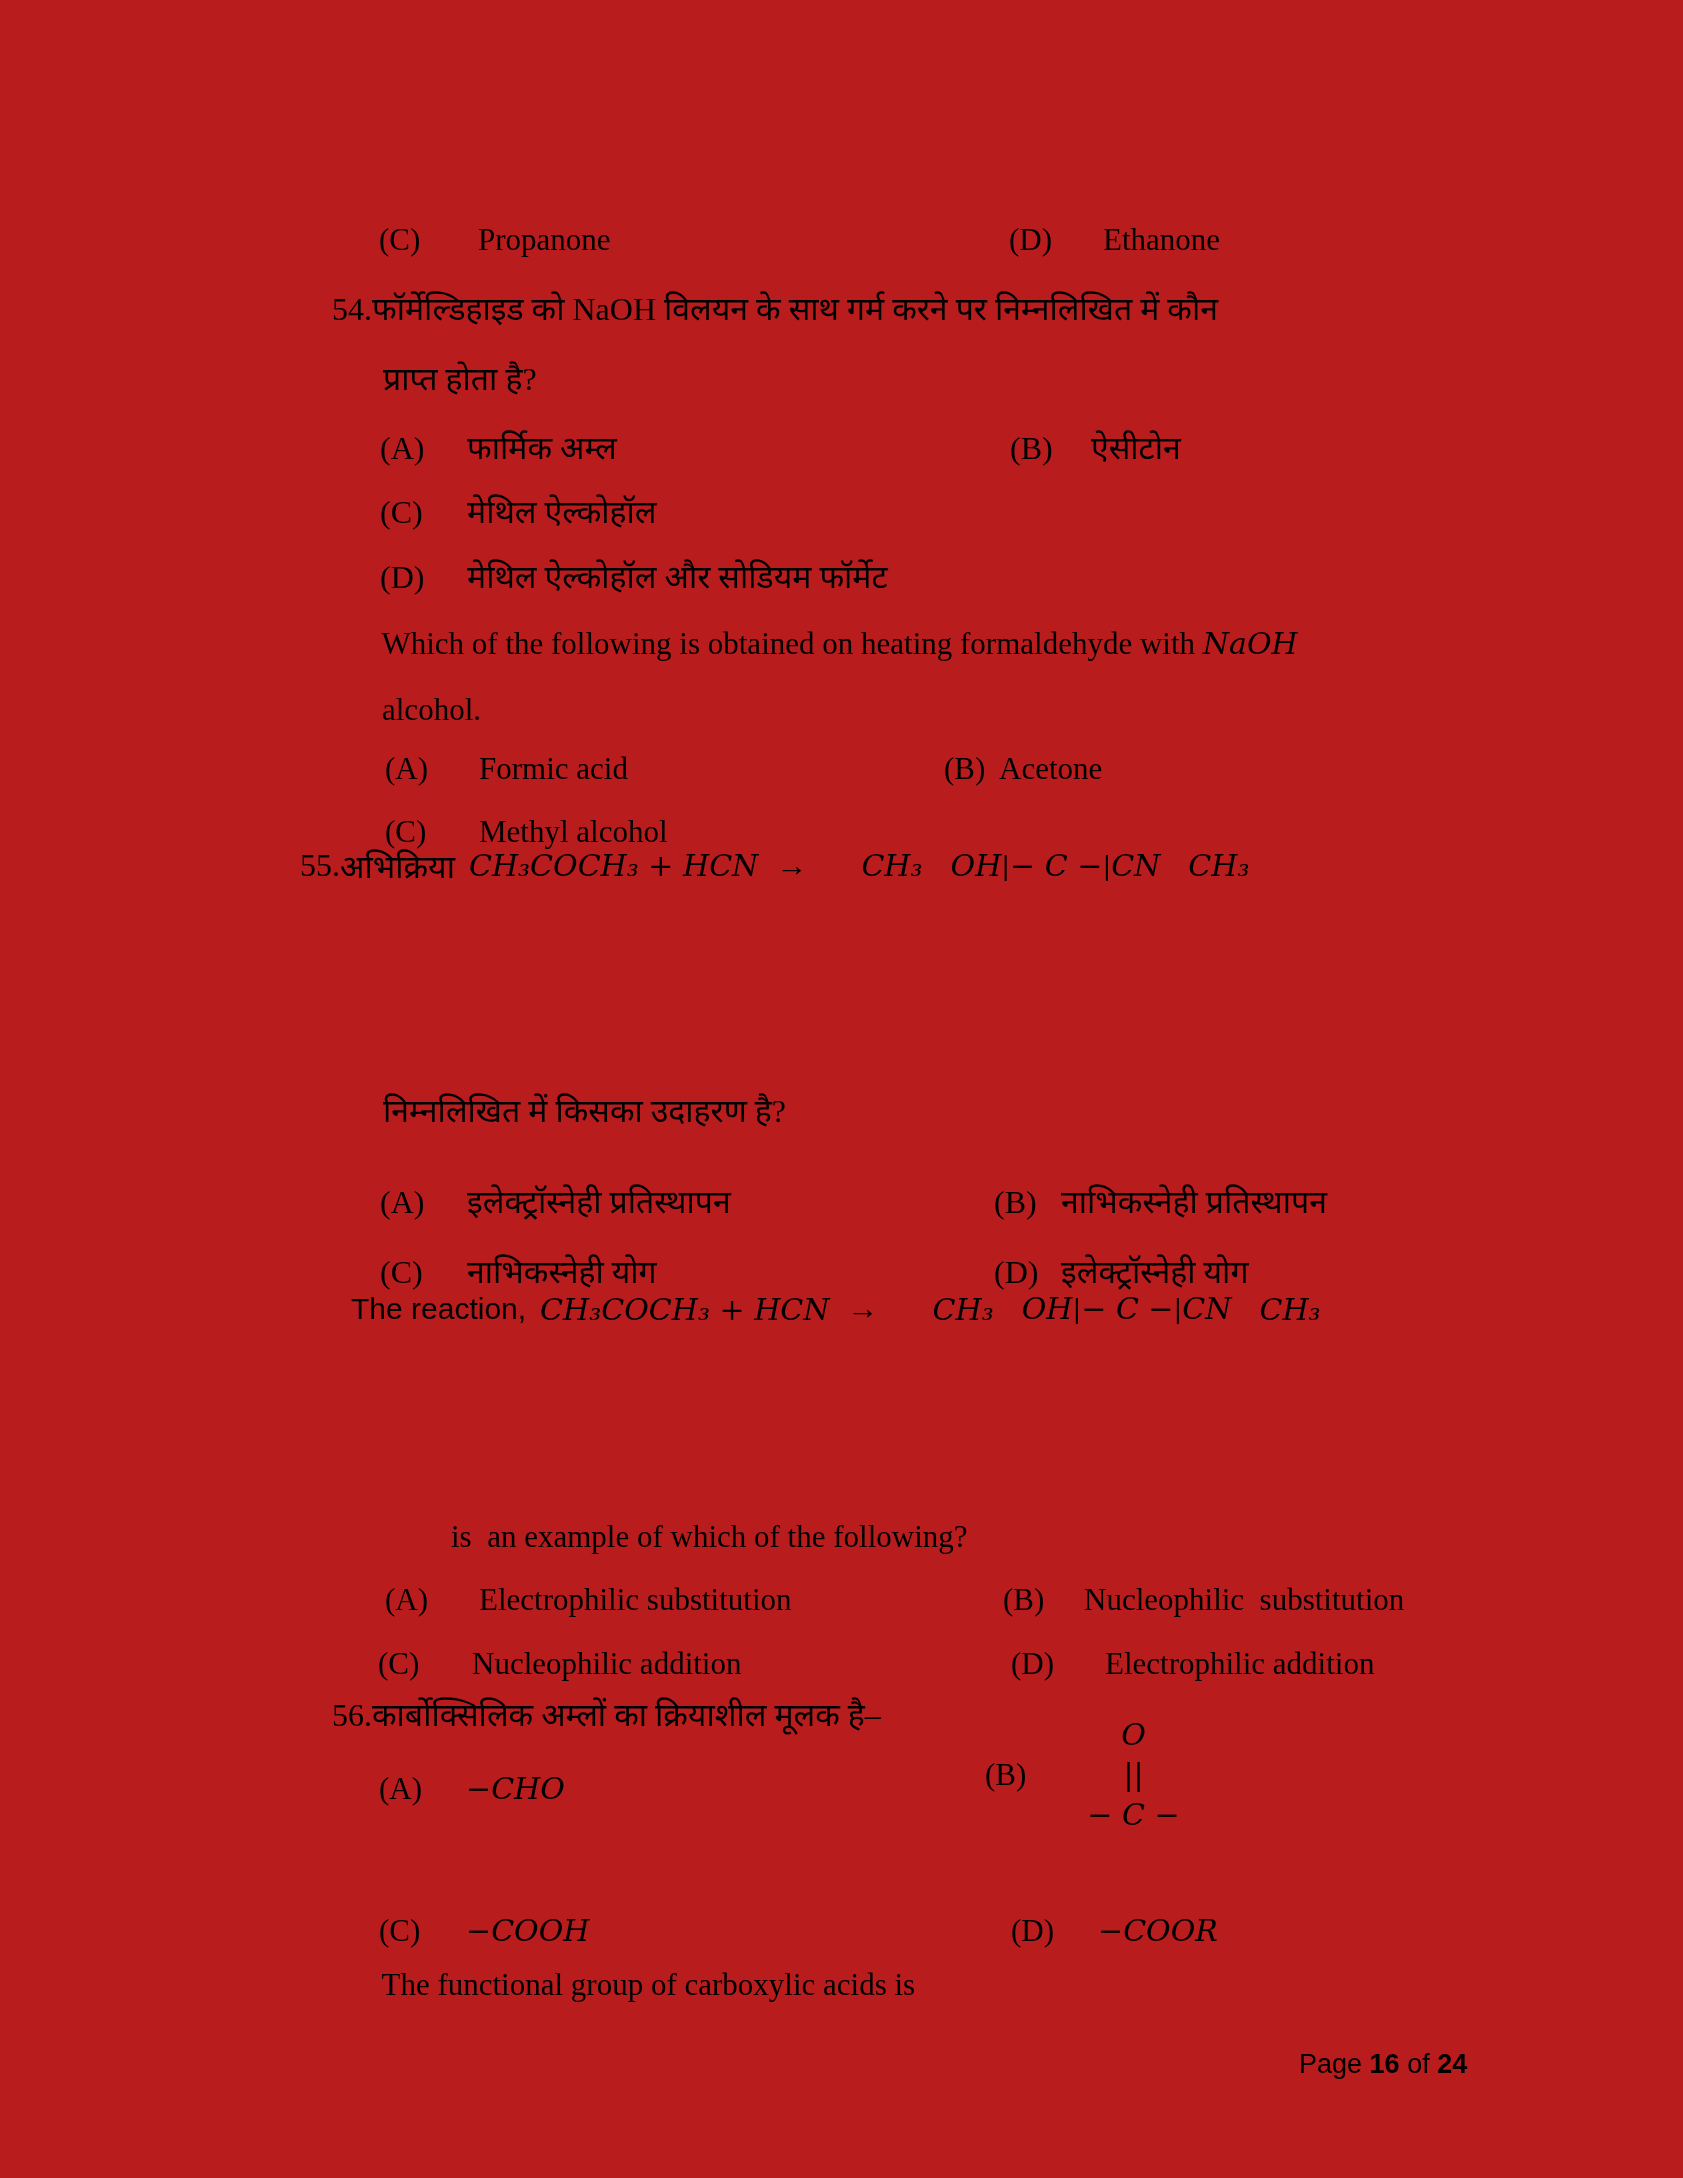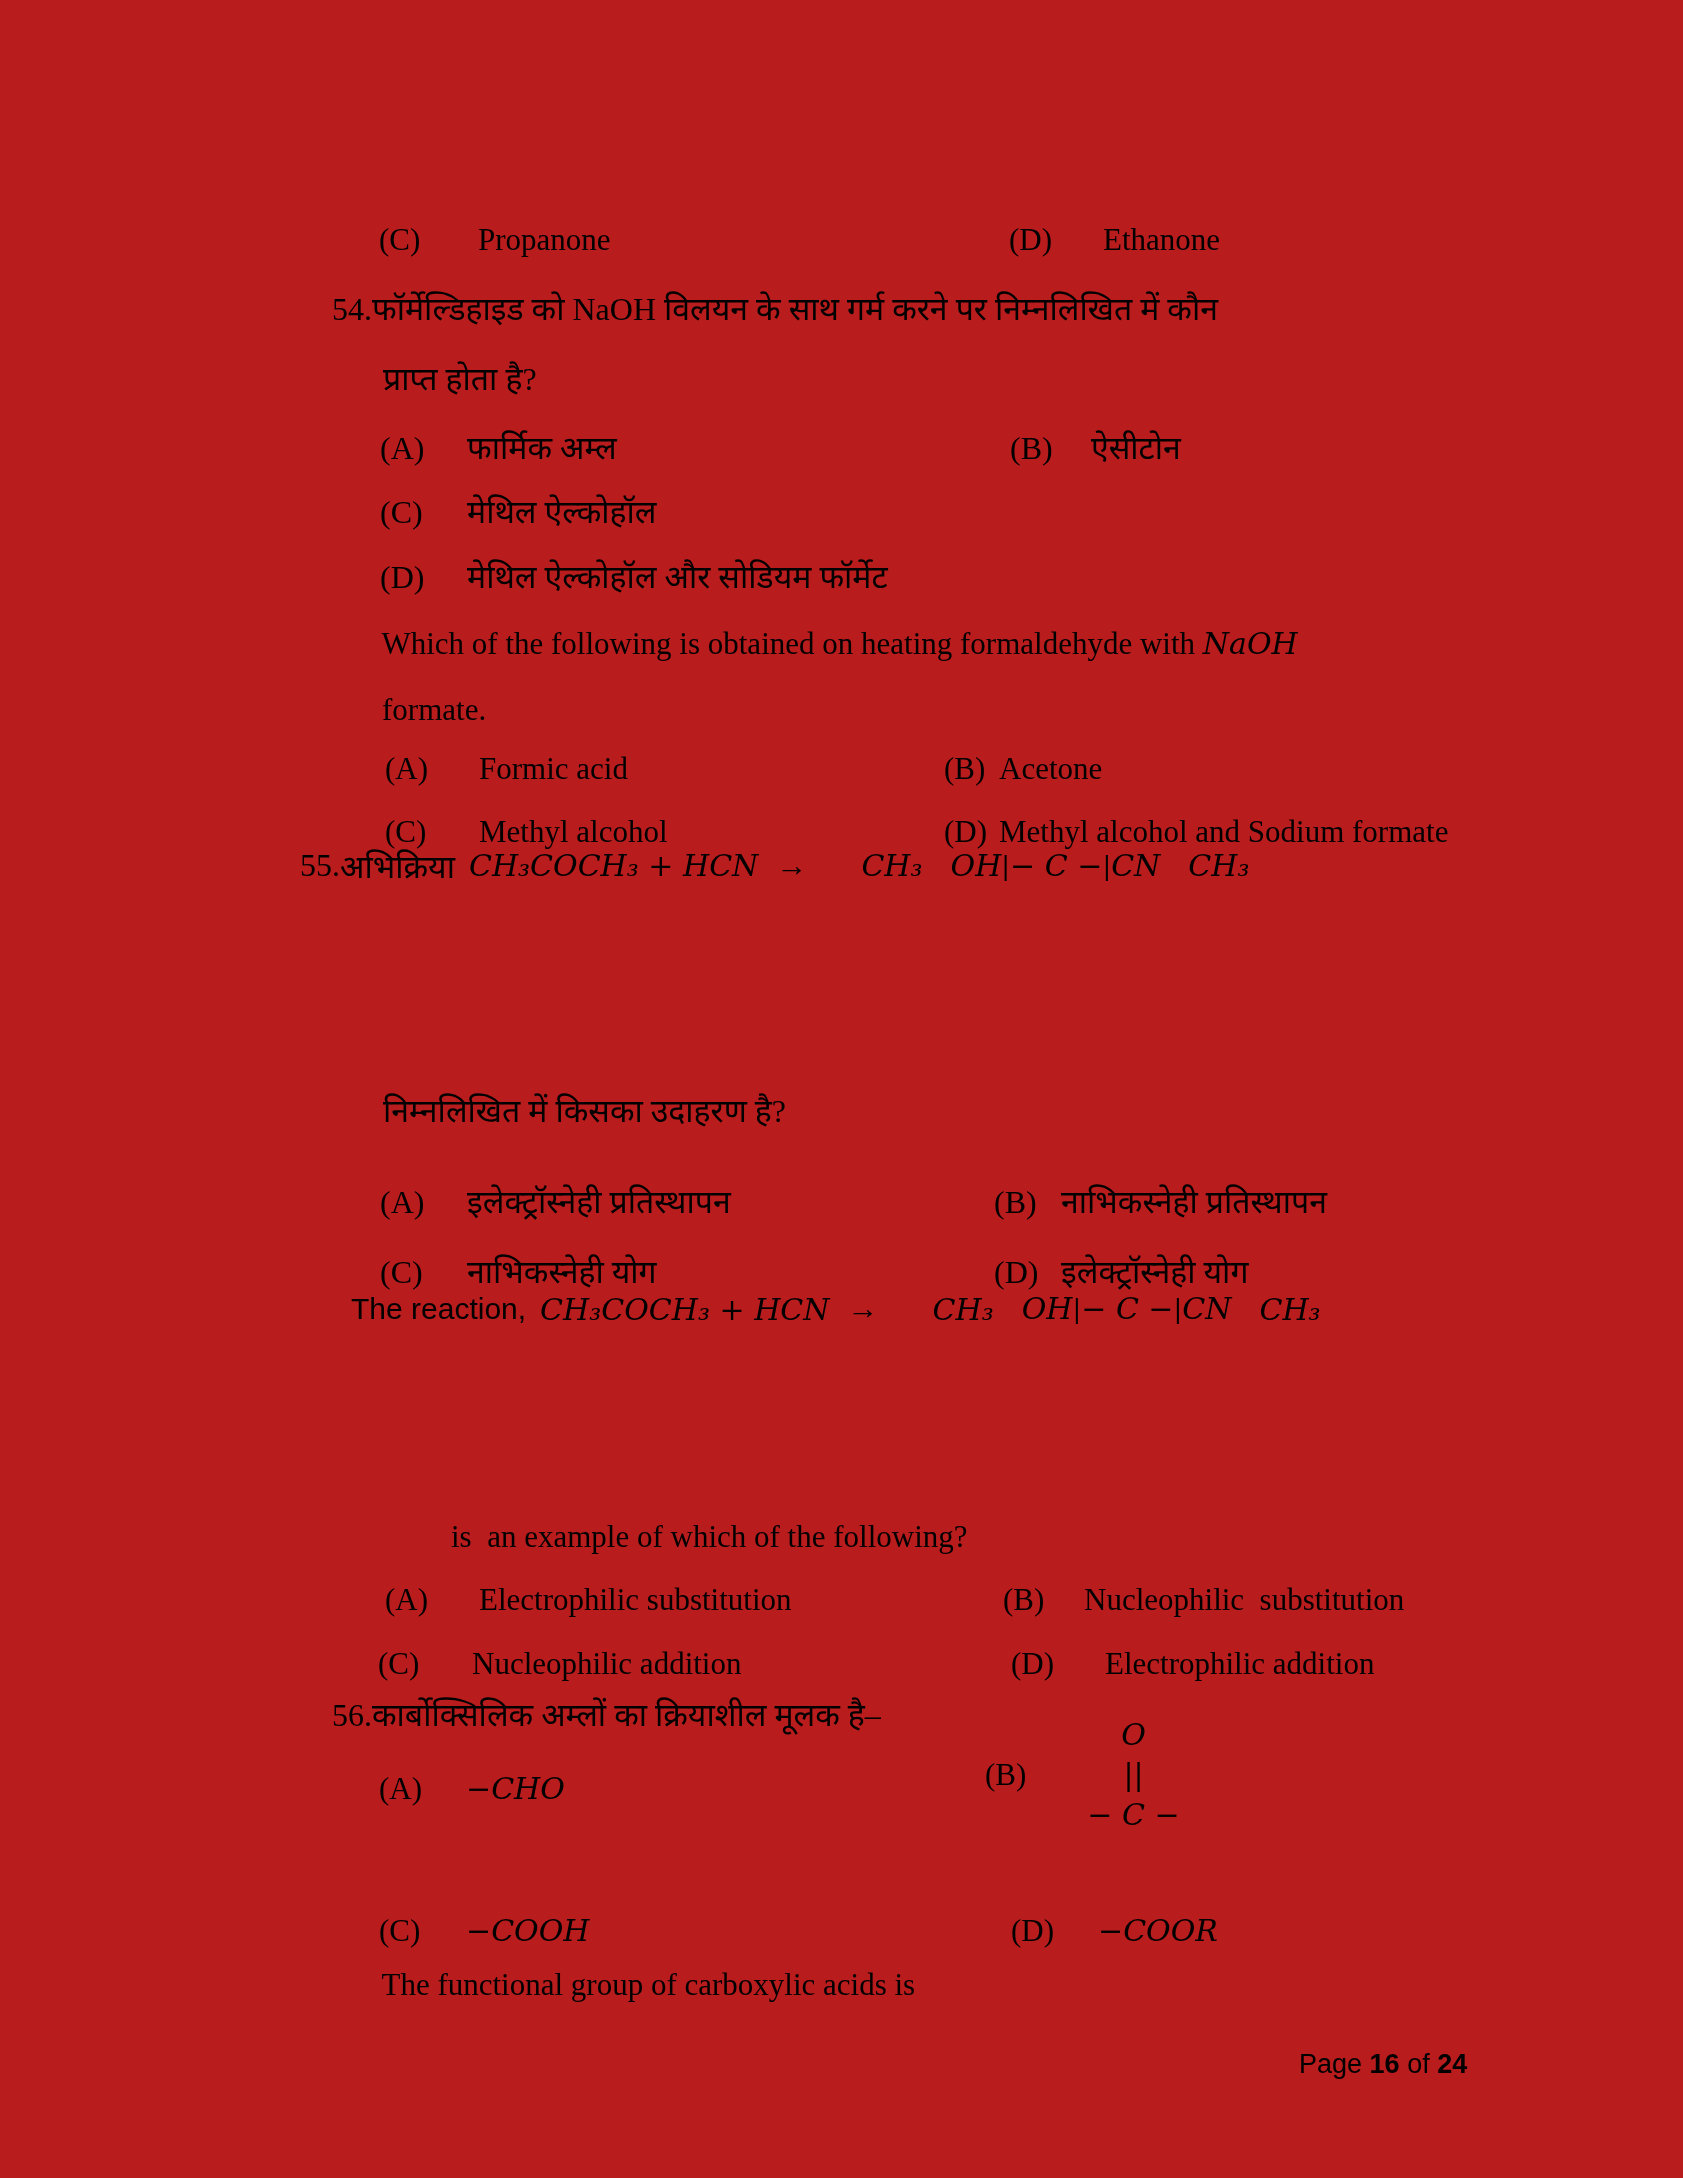--- a/index.html
+++ b/index.html
@@ -98,34 +98,31 @@
     <span class="lbl w88">(C)</span><span>मेथिल ऐल्कोहॉल</span>
   </div>
   <div class="line hi" style="left:348px; top:517px">
     <span class="lbl w88">(D)</span><span>मेथिल ऐल्कोहॉल और सोडियम फॉर्मेट</span>
   </div>
 
   <div class="line" style="left:351px; top:584px">
     <span>Which of the following is obtained on heating formaldehyde with </span><span class="formula">NaOH</span>
   </div>
   <div class="line" style="left:351px; top:650px">
-    <span>formate.</span>
+    <span>alcohol.</span>
   </div>
 
   <div class="line" style="left:354px; top:709px">
     <span class="lbl w95">(A)</span><span>Formic acid</span>
   </div>
   <div class="line" style="left:913px; top:709px">
     <span class="lbl w56">(B)</span><span>Acetone</span>
   </div>
   <div class="line" style="left:354px; top:772px">
     <span class="lbl w95">(C)</span><span>Methyl alcohol</span>
-  </div>
-  <div class="line" style="left:913px; top:772px">
-    <span class="lbl w56">(D)</span><span>Methyl alcohol and Sodium formate</span>
   </div>
 
   <div class="rxn" style="left:300px; top:844px">
     <span class="hi">55.</span><span class="hi">अभिक्रिया</span>
     <span class="formula" style="margin-left:14px">CH₃COCH₃ + HCN</span>
     <span style="margin-left:18px">→</span>
     <span class="formula" style="margin-left:54px">CH₃</span>
     <span class="struct formula" style="margin-left:28px">
       <span class="atom">OH</span>
       <span class="bond">|</span>

